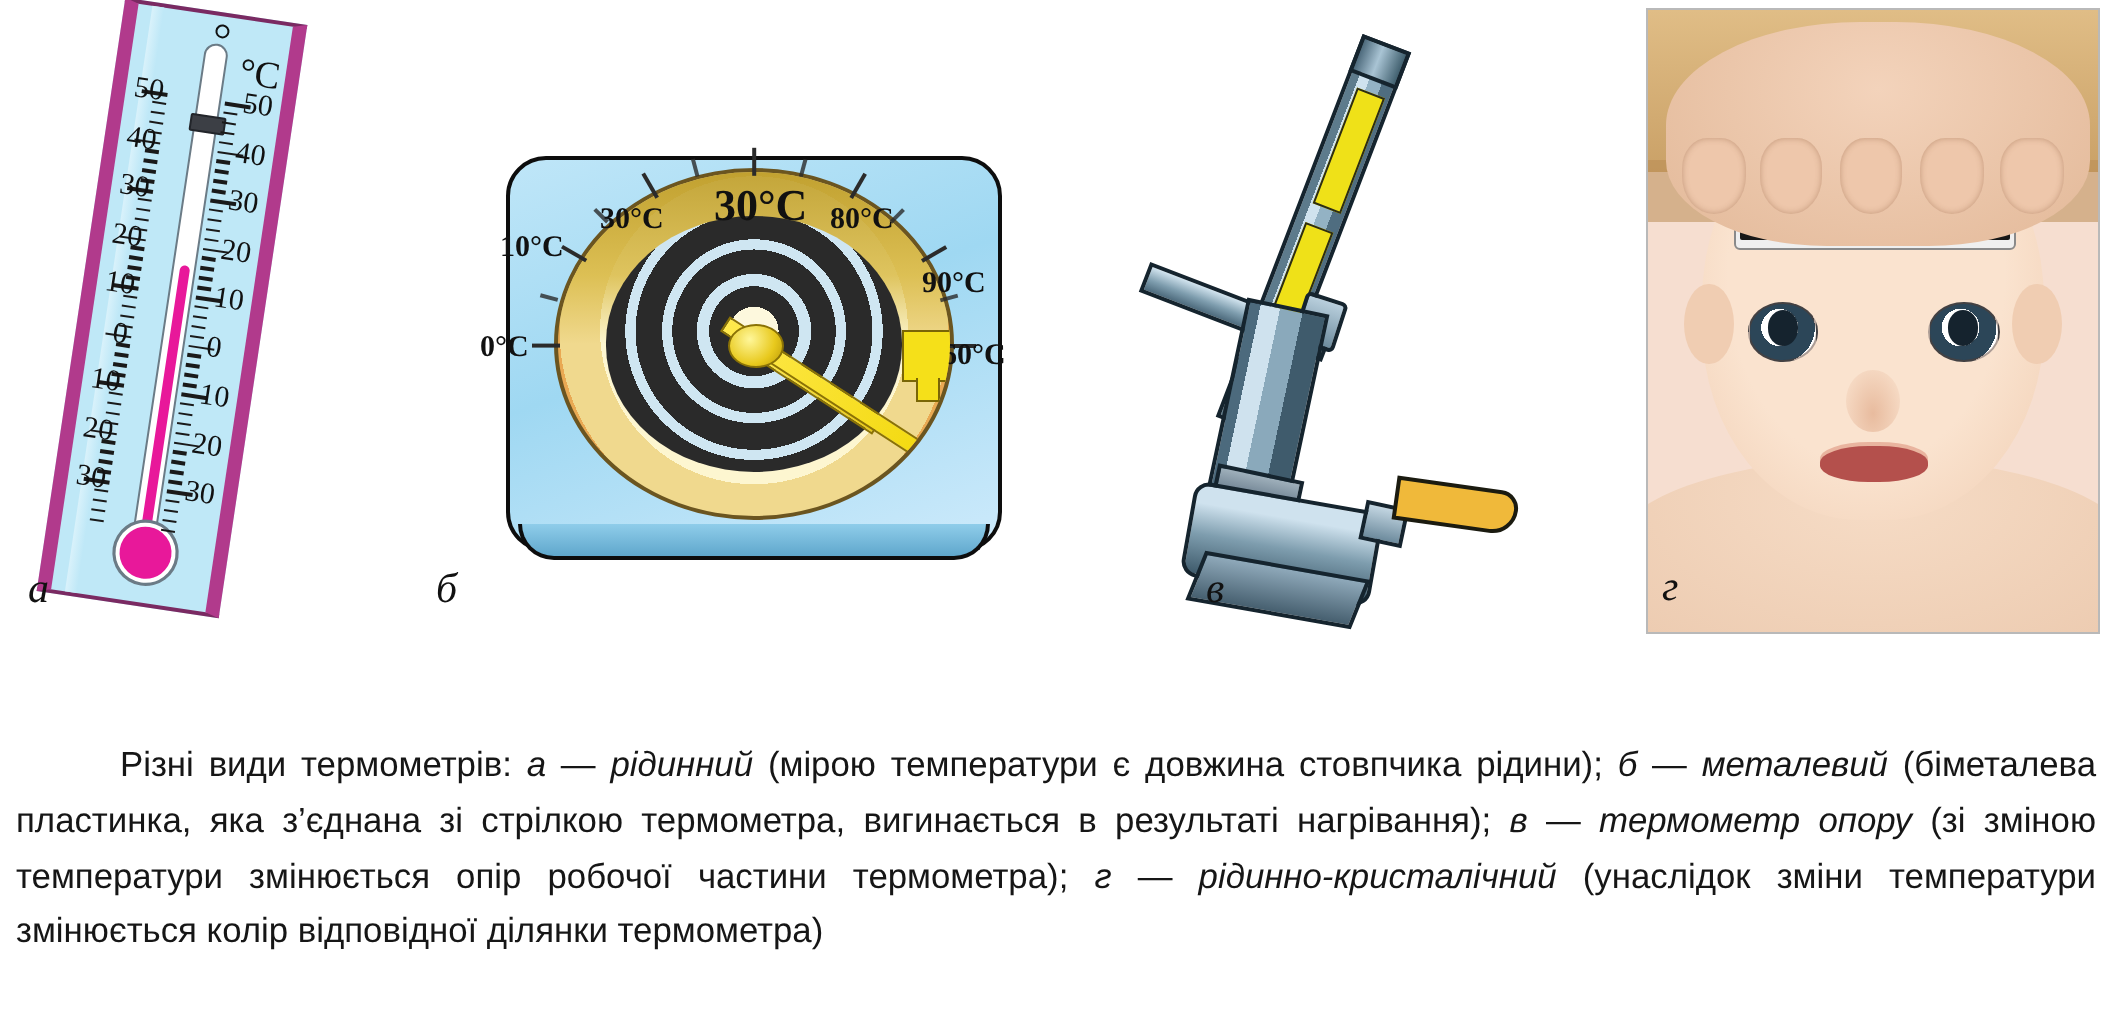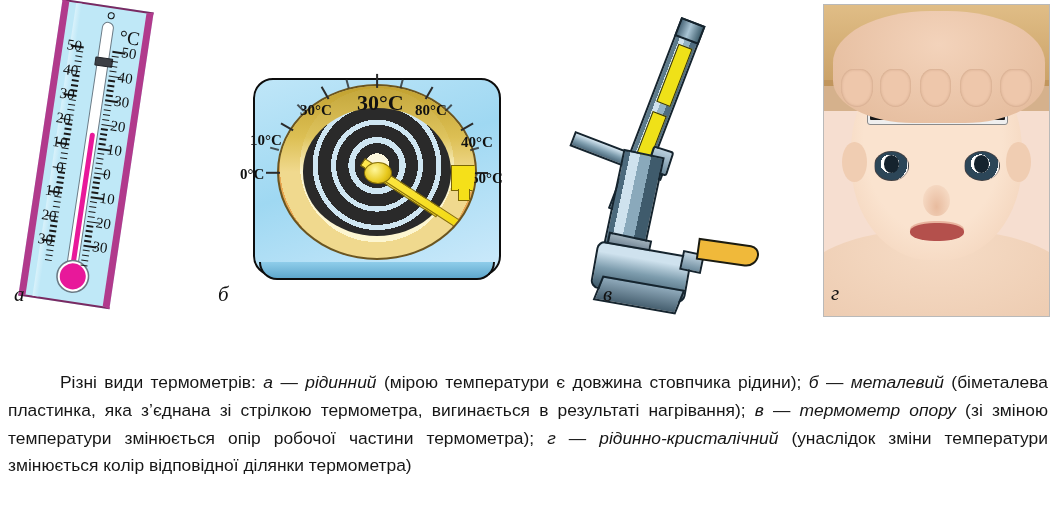--- a/index.html
+++ b/index.html
@@ -488,25 +488,25 @@
         <div class="dial-tick" style="left: 155px; top: 80px; transform: rotate(270deg);"></div>
         <div class="dial-tick" style="left: 181.917px; top: 83.1348px; transform: rotate(285deg); width: 9px; opacity: 0.8;"></div>
         <div class="dial-tick" style="left: 207px; top: 92.3257px; transform: rotate(300deg);"></div>
         <div class="dial-tick" style="left: 228.539px; top: 106.946px; transform: rotate(315deg); width: 9px; opacity: 0.8;"></div>
         <div class="dial-tick" style="left: 245.067px; top: 126px; transform: rotate(330deg);"></div>
         <div class="dial-tick" style="left: 255.456px; top: 148.189px; transform: rotate(345deg); width: 9px; opacity: 0.8;"></div>
         <div class="dial-tick" style="left: 259px; top: 172px; transform: rotate(360deg);"></div>
       </div>
 
     <div class="dial-lbl" style="left:25px;  top:166px;">0°C</div>
-    <div class="dial-lbl" style="left:35px;  top:132px;text-align:center;">10°C</div>
+    <div class="dial-lbl" style="left:35px;  top:116px;text-align:center;">10°C</div>
     <div class="dial-lbl" style="left:85px;  top:102px;">30°C</div>
     <div class="dial-lbl big" style="left:142px; top:90px;">30°C</div>
     <div class="dial-lbl" style="left:200px; top:102px;">80°C</div>
-    <div class="dial-lbl" style="left:246px; top:134px;">40°C</div>
+    <div class="dial-lbl" style="left:246px; top:134px;">90°C</div>
     <div class="dial-lbl" style="left:256px; top:170px;">60°C</div>
 
     <div class="fig-label" style="left:3px;top:282px;">б</div>
   </div>
 
   <div class="panel" id="panel-c">
     <div class="probe-shaft">
       <div class="probe-cap"></div>
       <div class="elem" style="top:24px;height:60px;"></div>
       <div class="elem" style="top:96px;height:44px;"></div>

